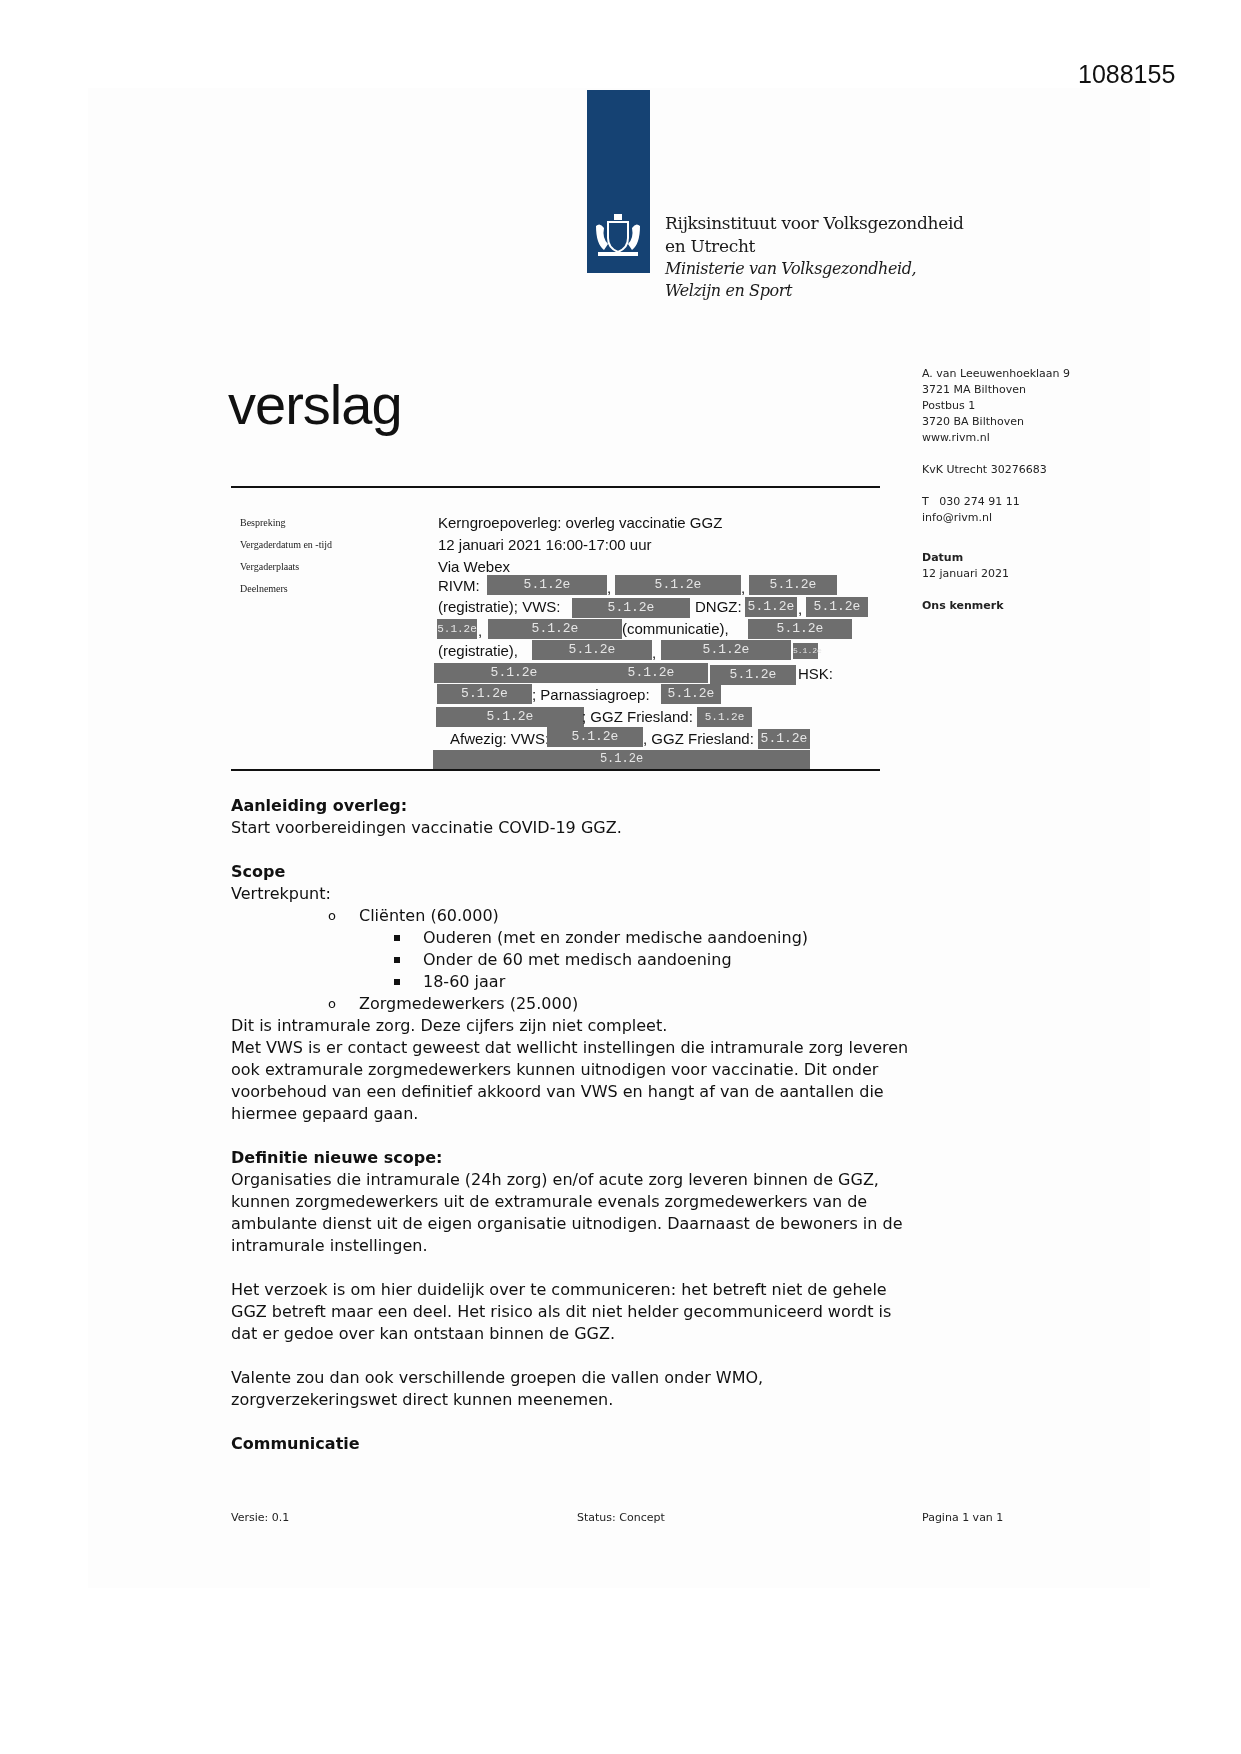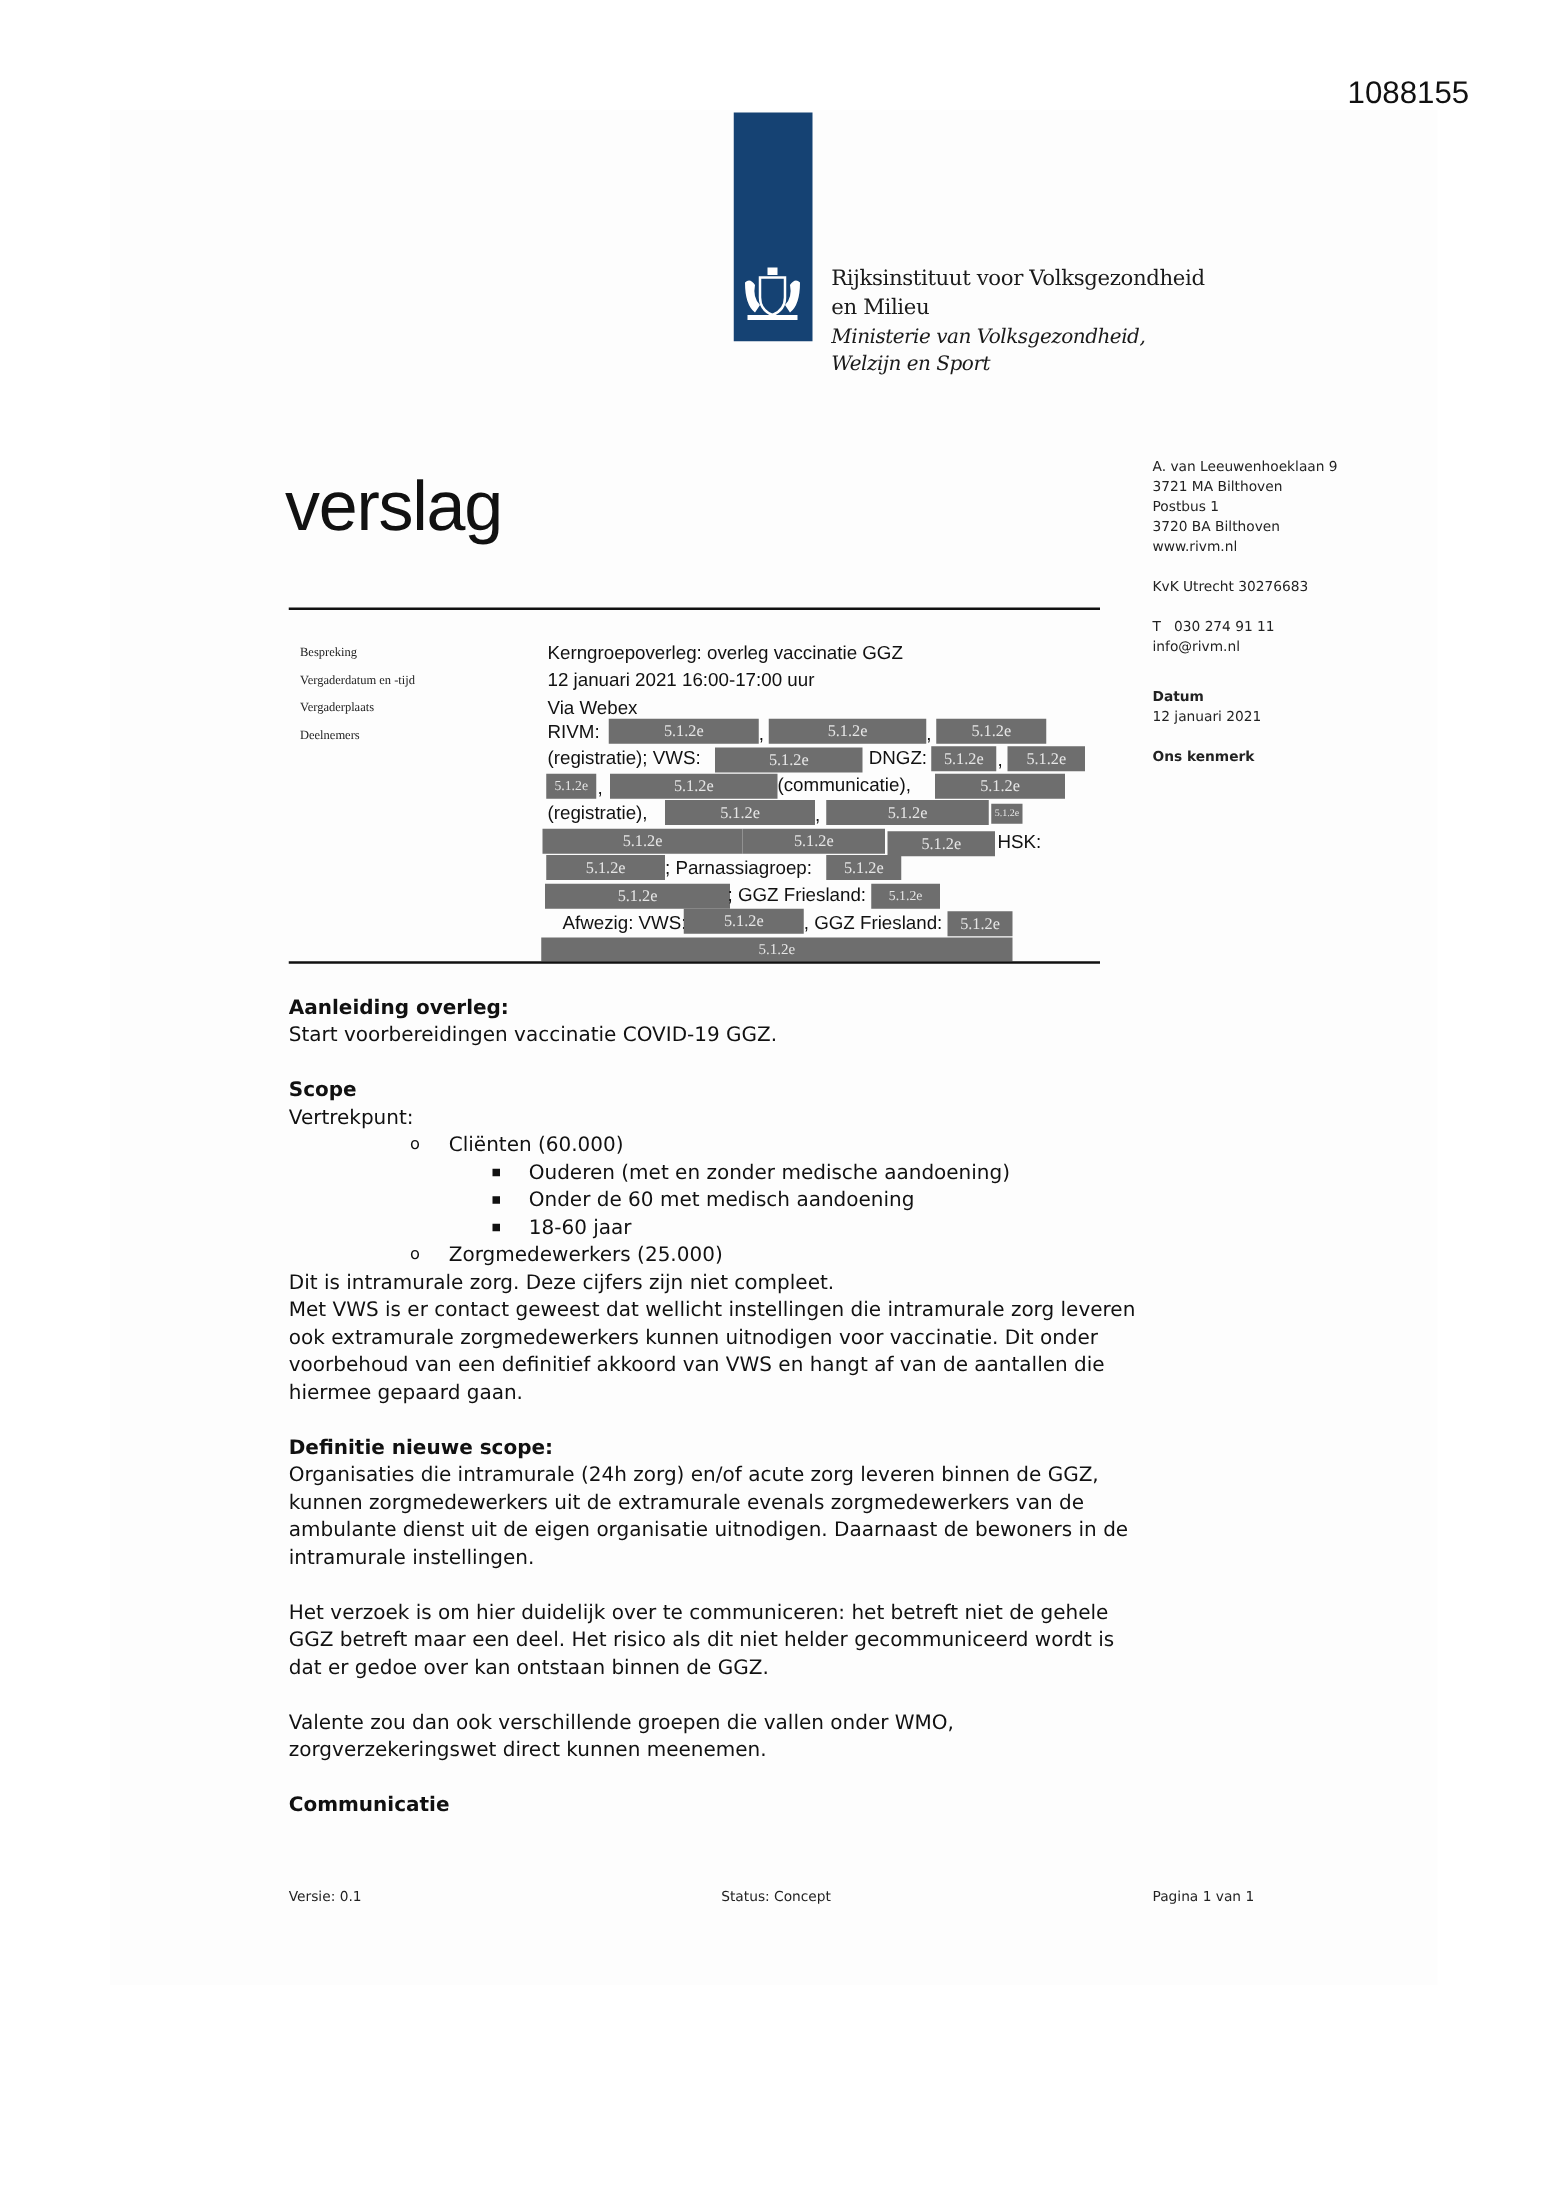--- a/index.html
+++ b/index.html
@@ -13,21 +13,21 @@
   .org { left:665px; top:212px; font-family:"DejaVu Serif", serif; color:#1a1a1a; }
   .org .l1 { font-size:17px; line-height:23px; letter-spacing:-0.3px; }
   .org .l2 { font-size:16px; line-height:22px; font-style:italic; letter-spacing:-0.4px; }
   .title { left:228px; top:372px; font-family:"Liberation Sans", sans-serif; font-size:56px; color:#111; letter-spacing:-1px; }
   .addr { left:922px; top:366px; font-size:11px; line-height:16px; color:#222; }
   .addr .gap { height:16px; }
   .addr b { font-weight:bold; }
   .rule { left:231px; width:649px; height:2px; background:#111; }
   .meta-labels { left:240px; top:512px; font-family:Liberation Serif, serif; font-size:10px; line-height:22px; color:#222; }
   .meta-values { left:438px; top:512px; font-family:"Liberation Sans", sans-serif; font-size:15px; line-height:22px; color:#111; }
-  .red { position:absolute; background:#6e6e6e; color:#e6e6e6; font-family:Liberation Serif, serif;
+  .red { position:absolute; background:#6e6e6e; color:#e6e6e6; font-family:Liberation Mono, monospace;
          font-size:13px; text-align:center; line-height:20px; height:20px; }
   .ptxt { position:absolute; font-family:"Liberation Sans", sans-serif; font-size:15px; line-height:20px; color:#111; white-space:nowrap;text-align:right; }
   .body { left:231px; top:795px; width:680px; font-size:16px; line-height:22px; color:#111; }
   .body h3 { margin:0; font-size:16px; font-weight:bold; line-height:22px; }
   .body p { margin:0 0 22px 0; }
   .body .lvl1 { margin:0; padding-left:128px; position:relative; }
   .body .lvl1:before { content:"o"; position:absolute; left:97px; font-size:13px; }
   .body .lvl2 { margin:0; padding-left:192px; position:relative; }
   .body .lvl2:before { content:""; position:absolute; left:163px; top:8px; width:6px; height:6px; background:#111; }
   .footer { top:1499px; font-size:11px; color:#222;margin-top:12px; }
@@ -43,21 +43,21 @@
   <g fill="#ffffff">
     <rect x="24" y="2" width="8" height="6"></rect>
     <path d="M18 10 h20 v16 q0 10 -10 14 q-10 -4 -10 -14 z" fill="none" stroke="#fff" stroke-width="2"></path>
     <path d="M6 14 q4 -4 8 2 q-2 10 4 16 l-4 6 q-8 -6 -8 -24z"></path>
     <path d="M50 14 q-4 -4 -8 2 q2 10 -4 16 l4 6 q8 -6 8 -24z"></path>
     <rect x="8" y="40" width="40" height="4"></rect>
   </g>
 </svg>
 <div class="abs org">
   <div class="l1">Rijksinstituut voor Volksgezondheid</div>
-  <div class="l1">en Milieu</div>
+  <div class="l1">en Utrecht</div>
   <div class="l2">Ministerie van Volksgezondheid,</div>
   <div class="l2">Welzijn en Sport</div>
 </div>
 
 <div class="abs title">verslag</div>
 
 <div class="abs addr">
   <div>A. van Leeuwenhoeklaan 9</div>
   <div>3721 MA Bilthoven</div>
   <div>Postbus 1</div>

